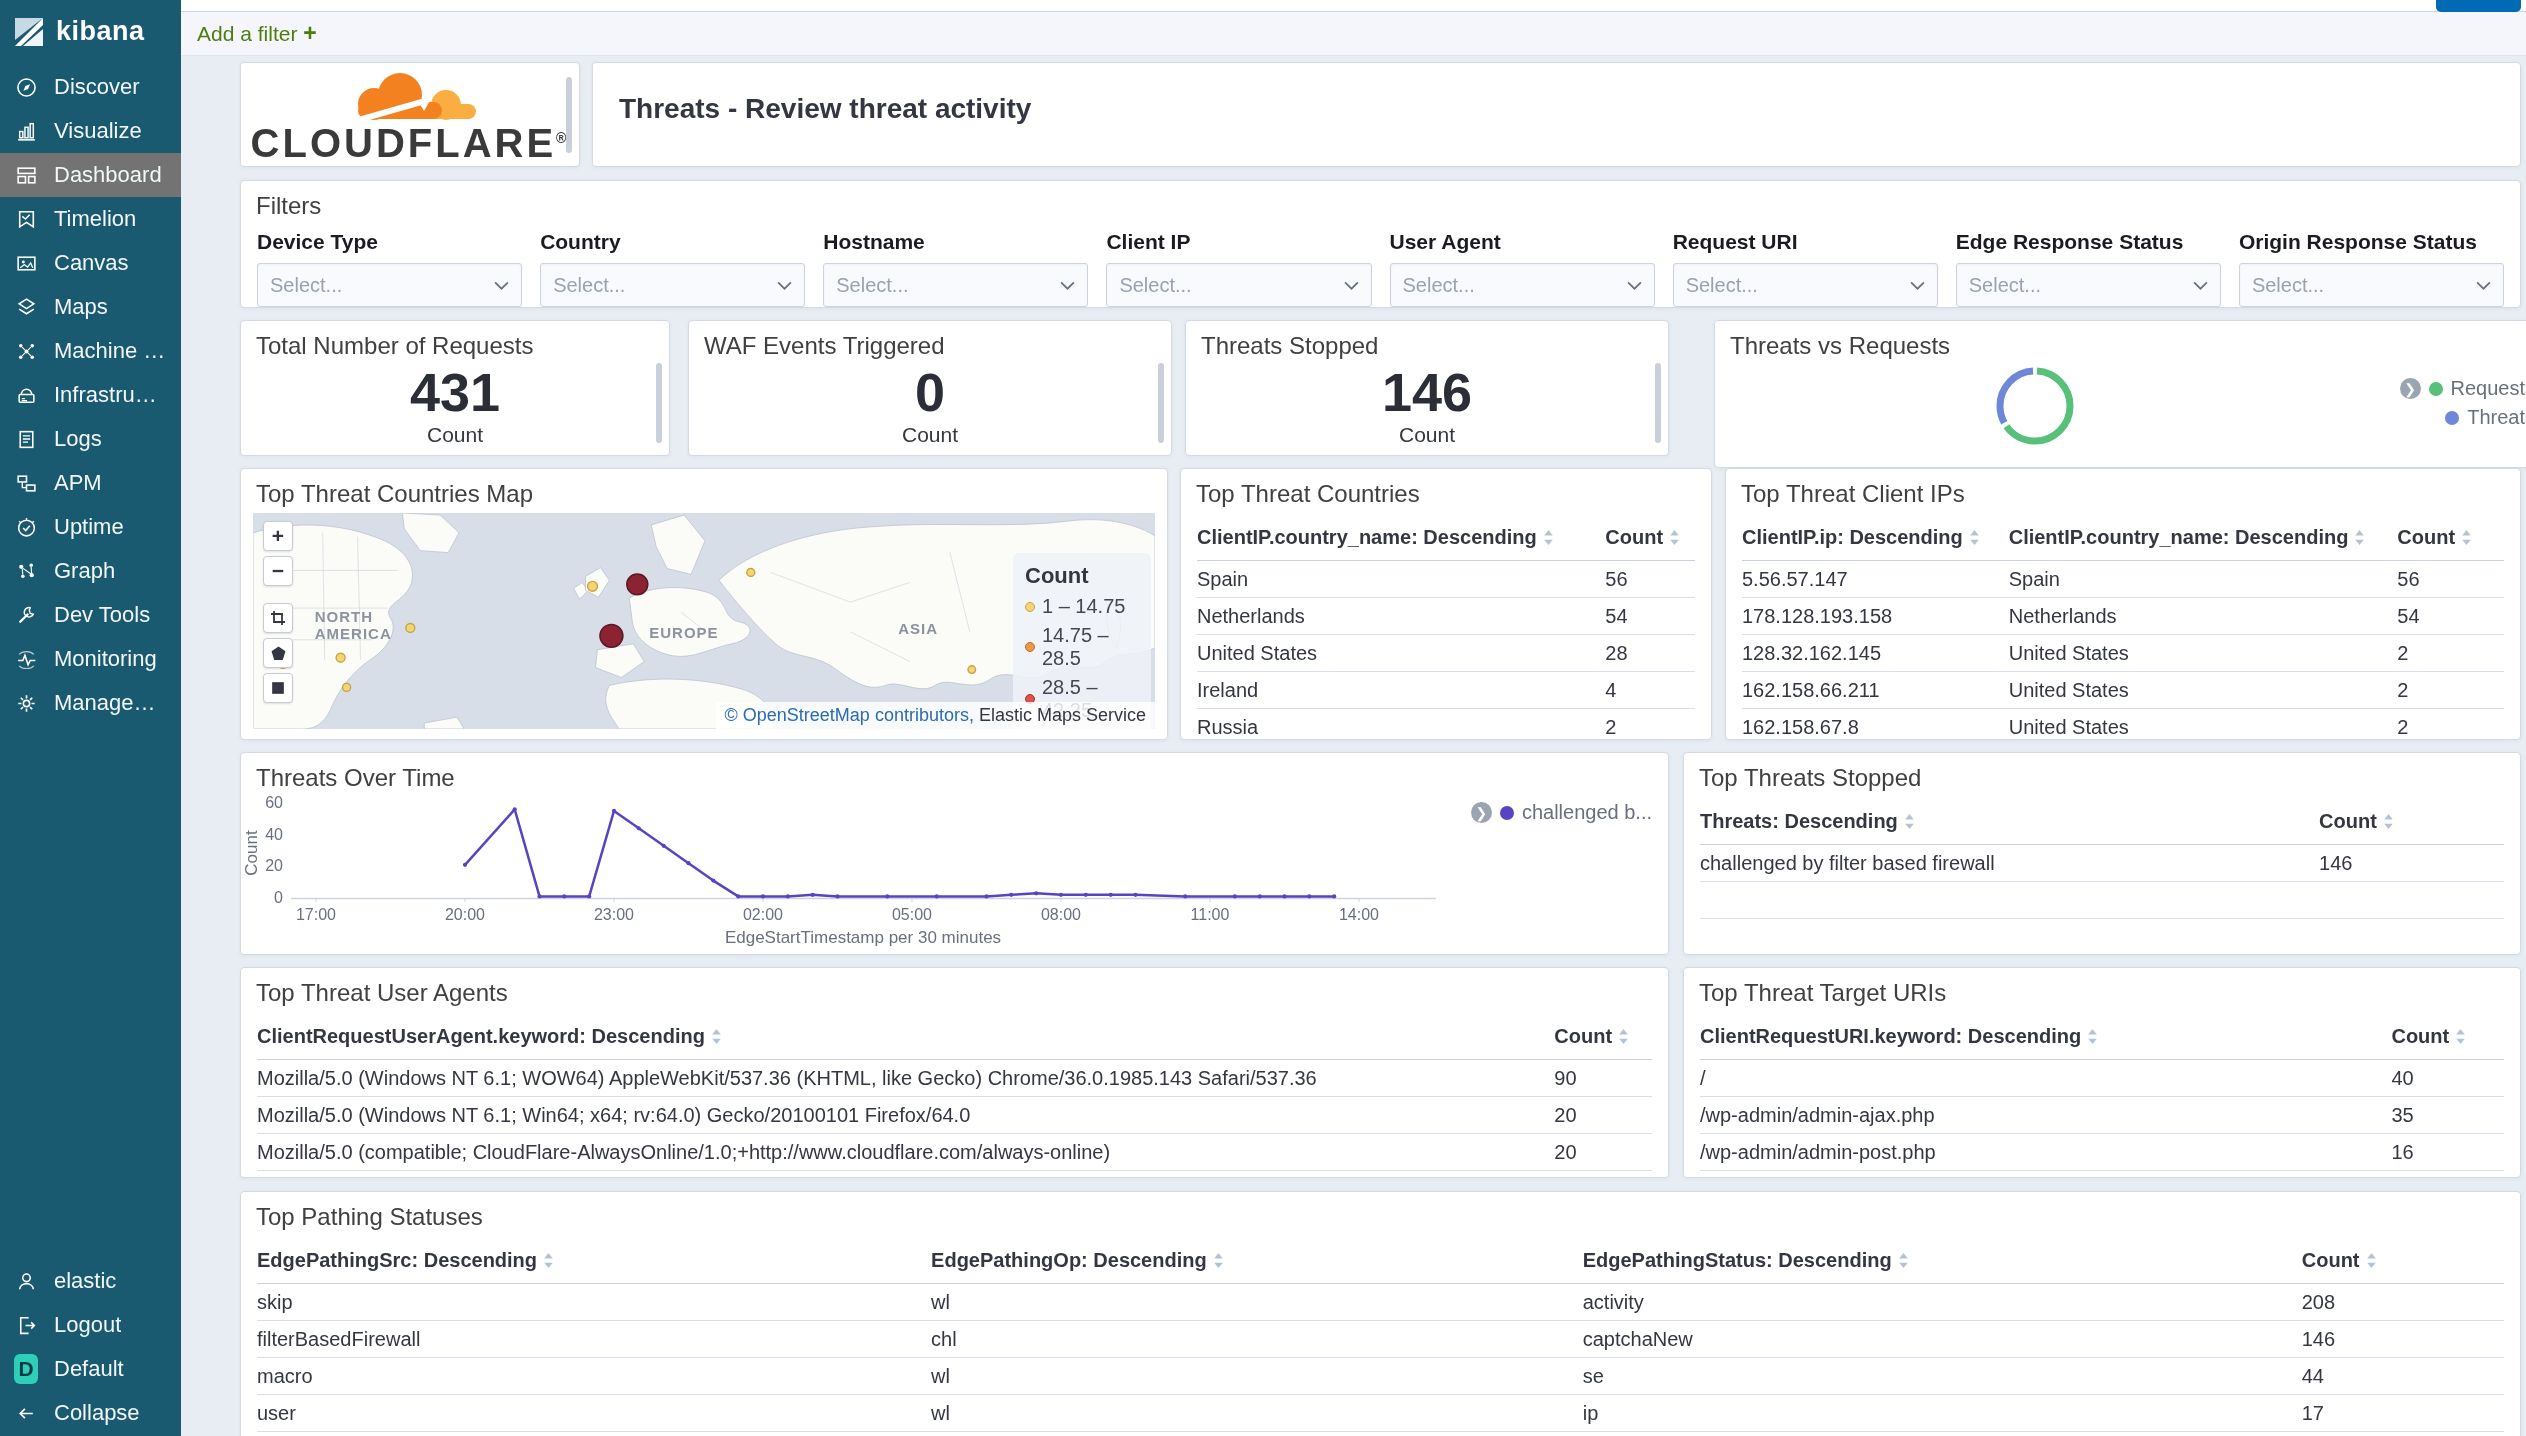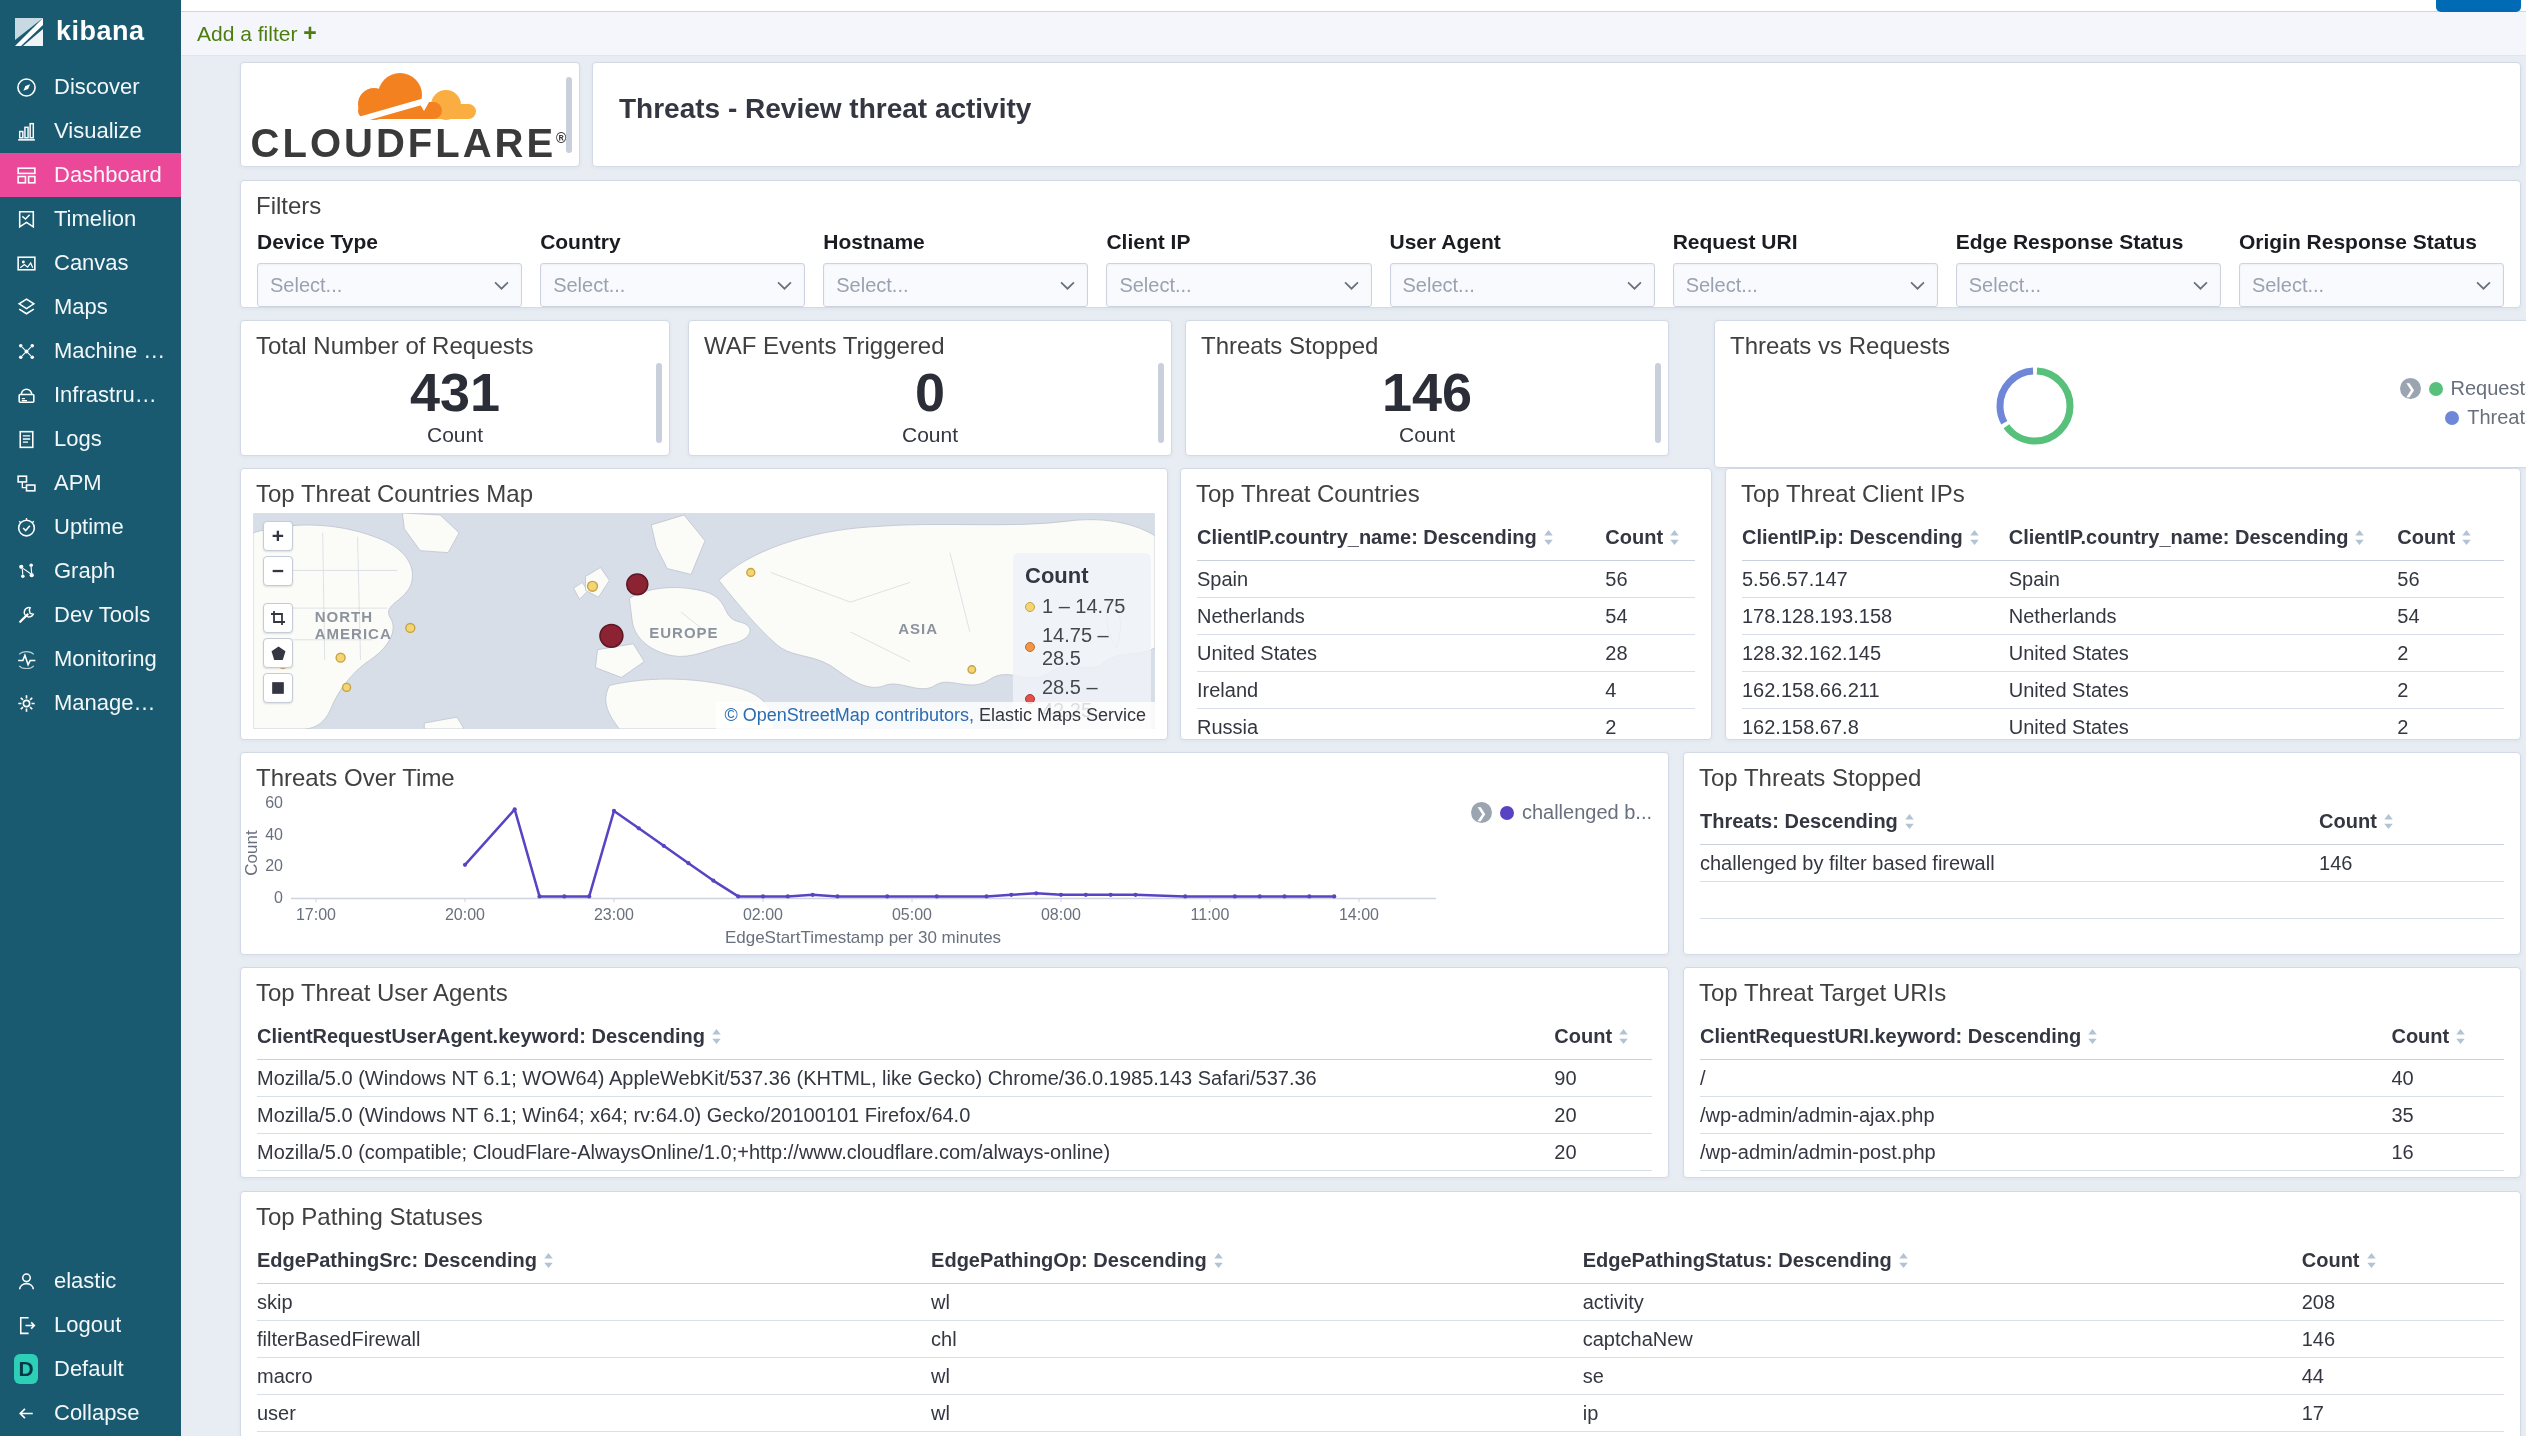--- a/index.html
+++ b/index.html
@@ -7,21 +7,21 @@
     font-family:"Liberation Sans","DejaVu Sans",sans-serif; color:#343741; }
 
   
   .sidebar { position:absolute; left:0; top:0; width:181px; height:1436px;
     background:#1a5a70; display:flex; flex-direction:column; z-index:30; }
   .brand { display:flex; align-items:center; gap:12px; padding:16px 14px 18px 14px; }
   .brand-logo { width:30px; height:30px; flex:0 0 auto; }
   .brand-name { color:#fff; font-size:27px; font-weight:600; letter-spacing:.5px; }
   .nav-item { display:flex; align-items:center; gap:16px; height:44px; padding:0 14px;
     cursor:pointer; }
-  .nav-item.selected { background:#ec4899; }
+  .nav-item.selected { background:#737373; }
   .nav-item .ni-icon { width:24px; height:24px; flex:0 0 auto; display:flex;
     align-items:center; justify-content:center; }
   .nav-item .ni-label { color:#f2f7f9; font-size:22px; white-space:nowrap;
     overflow:hidden; text-overflow:ellipsis; }
   .nav-spacer { flex:1; }
   .space-badge { width:30px; height:30px; border-radius:6px; background:#2dd0b7;
     color:#06384a; font-weight:700; font-size:21px; display:flex;
     align-items:center; justify-content:center; }
 
   

